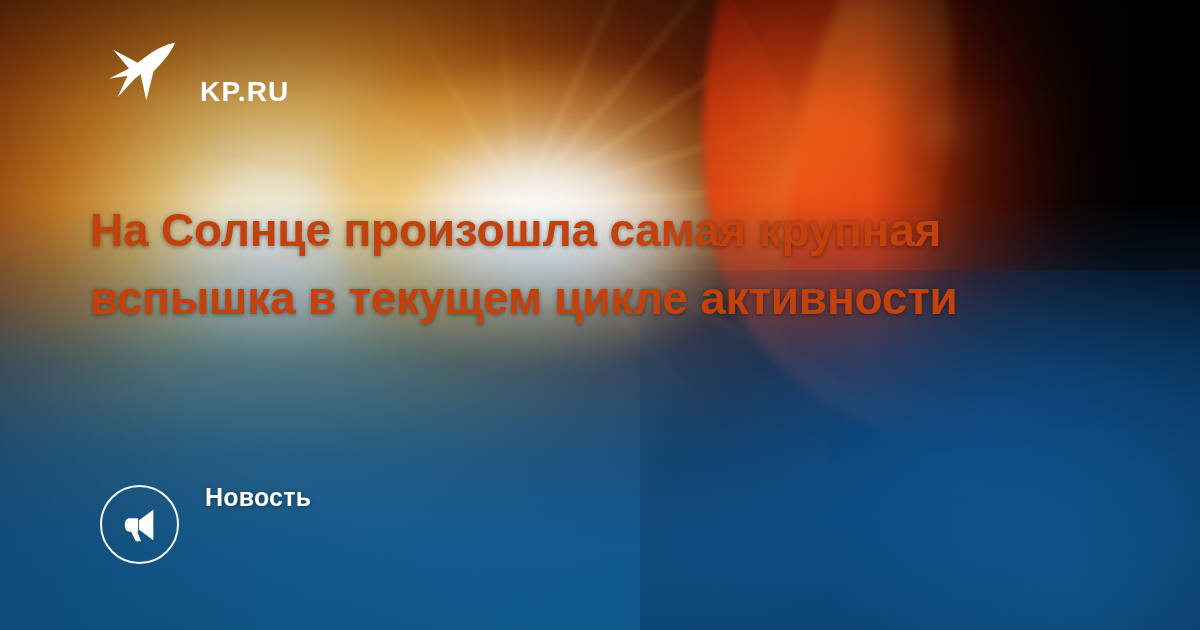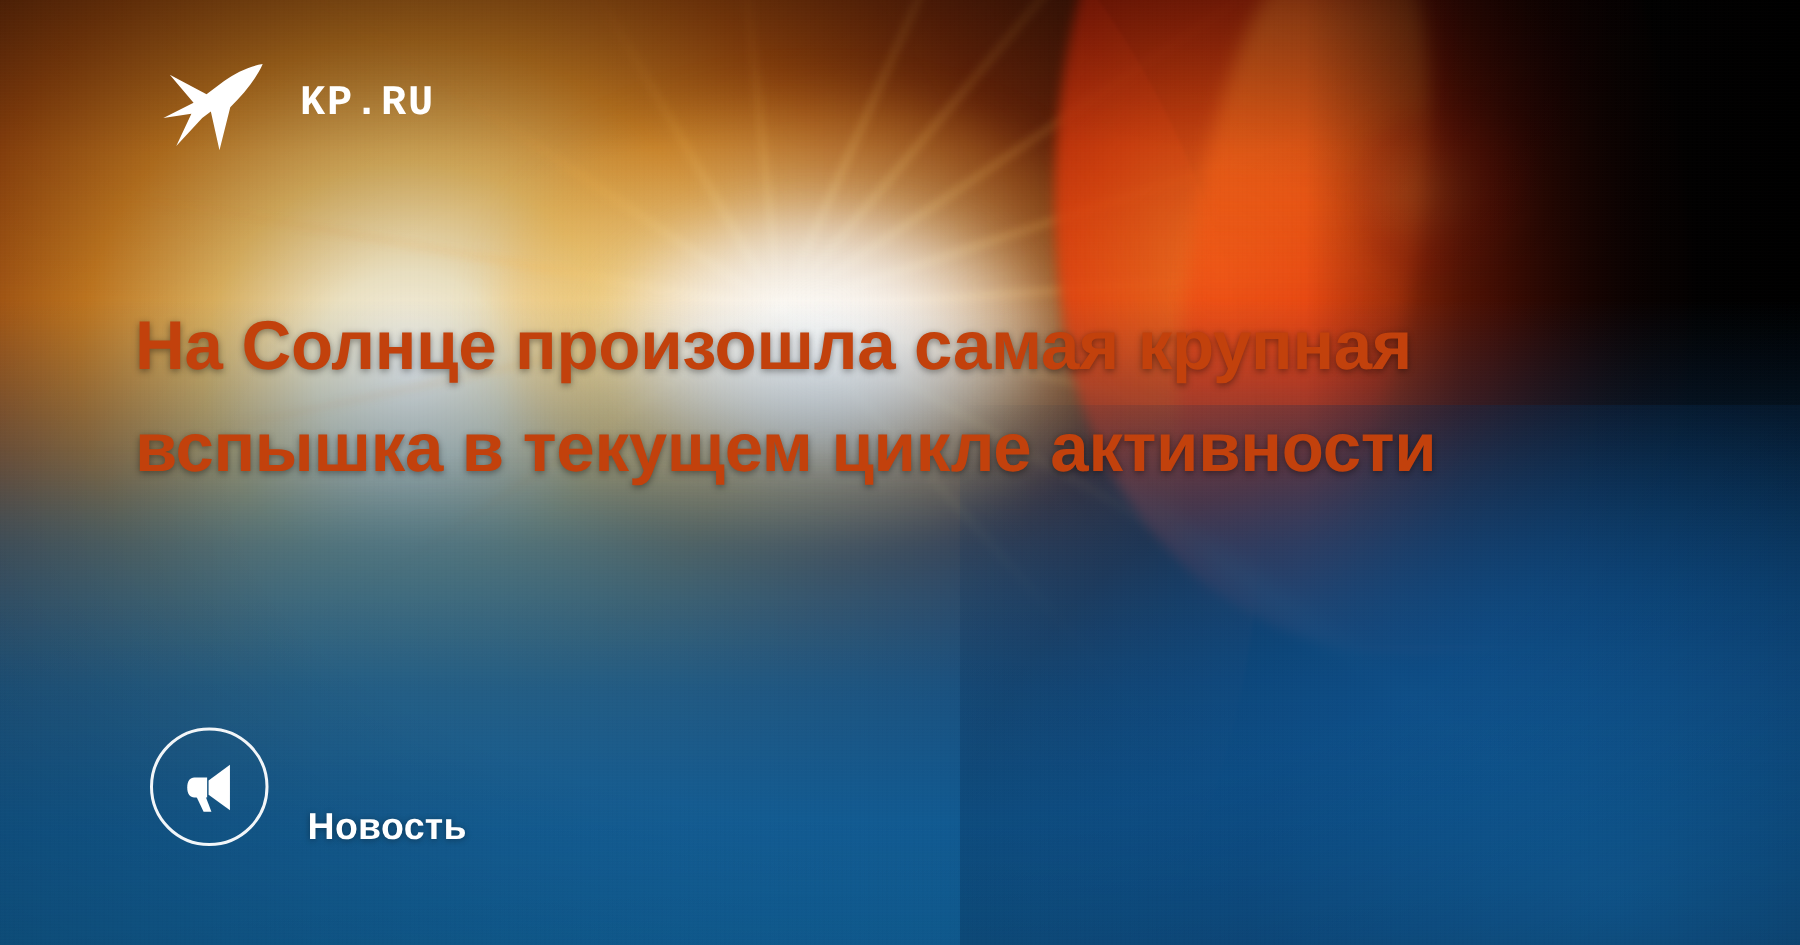--- a/index.html
+++ b/index.html
@@ -279,23 +279,22 @@
   .content {
     position: absolute;
     inset: 0;
   }
 
   .brand {
     position: absolute;
     left: 106px;
     top: 34px;
     display: flex;
-    align-items: center;
+    align-items: flex-end;
     gap: 22px;
-    font-family: Liberation Mono, monospace;
   }
 
   .brand-logo {
     width: 72px;
     height: 72px;
     display: block;
     flex: 0 0 auto;
   }
 
   .brand-name {
@@ -318,21 +317,21 @@
     line-height: 68px;
     letter-spacing: -0.2px;
     text-shadow: 0 1px 5px rgba(0,0,0,0.42);
   }
 
   .badge {
     position: absolute;
     left: 100px;
     bottom: 66px;
     display: flex;
-    align-items: flex-end;
+    align-items: flex-start;
     gap: 26px;
   }
 
   .badge-circle {
     width: 75px;
     height: 75px;
     border-radius: 50%;
     border: 2px solid rgba(255,255,255,0.95);
     display: flex;
     align-items: center;

